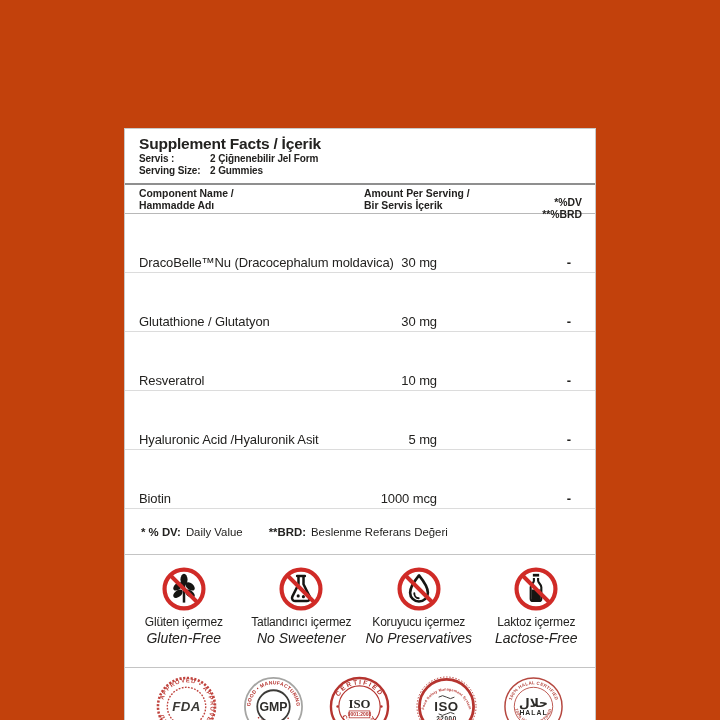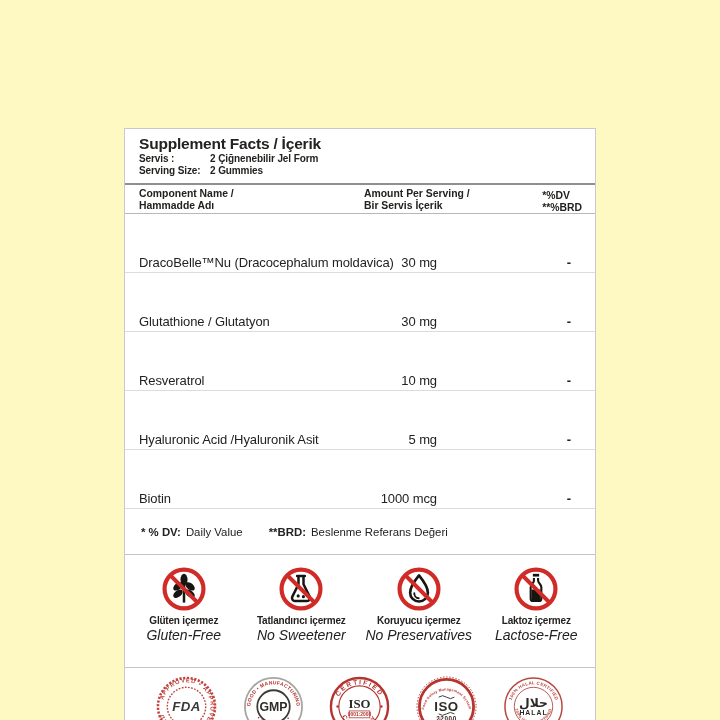--- a/index.html
+++ b/index.html
@@ -1,50 +1,50 @@
 <!DOCTYPE html>
 <html><head>
 <meta charset="utf-8">
 <style>
   html,body{margin:0;padding:0;background:#ffffff;}
-  .canvas{position:relative;width:720px;height:720px;background:#fef9c3;overflow:hidden;
+  .canvas{position:relative;width:720px;height:720px;background:#c2410c;overflow:hidden;
           font-family:"Liberation Sans","DejaVu Sans",sans-serif;color:#232220;}
 
   
   .panel{position:absolute;left:124px;top:128px;width:472px;background:#fff;
          border:1px solid #c9c9c9;box-sizing:border-box;}
 
   .sec-head{height:54px;padding:6px 14px 0;box-sizing:border-box;}
   .title{font-size:15.5px;font-weight:bold;letter-spacing:-0.2px;line-height:18px;}
   .serving-line{display:flex;font-size:10px;font-weight:bold;line-height:12.2px;letter-spacing:-0.1px;}
   .serving-line .lbl{width:71px;flex:none;}
 
   .thead{position:relative;height:31px;border-top:2px solid #8f8f8f;border-bottom:1px solid #b8b8b8;
          box-sizing:border-box;font-weight:bold;font-size:10.4px;line-height:12px;}
   .th-comp{position:absolute;left:14px;top:3px;}
   .th-amt{position:absolute;left:239px;top:3px;}
-  .th-dv{position:absolute;right:13px;top:5px;text-align:left;}
+  .th-dv{position:absolute;right:13px;top:12px;text-align:right;}
 
   .trow{position:relative;height:19px;line-height:19px;border-bottom:1px solid #dcdcdc;
         font-size:13px;letter-spacing:-0.1px;margin-top:39px;}
   .td-name{padding-left:14px;}
   .td-amt{position:absolute;top:0;right:158px;}
   .td-dv{position:absolute;top:0;right:24px;font-weight:bold;}
 
   .footnote{height:46px;border-bottom:1px solid #c4c4c4;box-sizing:border-box;
             display:flex;align-items:center;padding-left:16px;font-size:11.4px;}
   .footnote b{font-weight:bold;}
   .footnote .gap{width:26px;flex:none;}
   .footnote .sp{width:5px;flex:none;}
 
   .icons-row{height:113px;border-bottom:1px solid #c4c4c4;box-sizing:border-box;
              display:flex;padding-top:11px;}
   .ff-item{flex:1;text-align:center;}
   .ff-item svg{display:block;margin:0 auto;}
-  .ff-title{font-size:10px;font-weight:bold;margin-top:3px;letter-spacing:-0.2px;}
+  .ff-title{font-size:12px;font-weight:normal;margin-top:3px;letter-spacing:-0.2px;}
   .ff-sub{font-size:14px;font-style:italic;margin-top:1px;}
 
   .badges-row{height:76px;display:flex;align-items:center;justify-content:space-evenly;
               padding:0 6px;}
 
   
   .regbar{position:absolute;left:124px;top:556px;width:472px;height:33px;border:1px solid #c9c9c9;
           box-sizing:border-box;display:flex;align-items:center;justify-content:center;
           font-size:12.4px;font-weight:bold;letter-spacing:-0.15px;}
 

